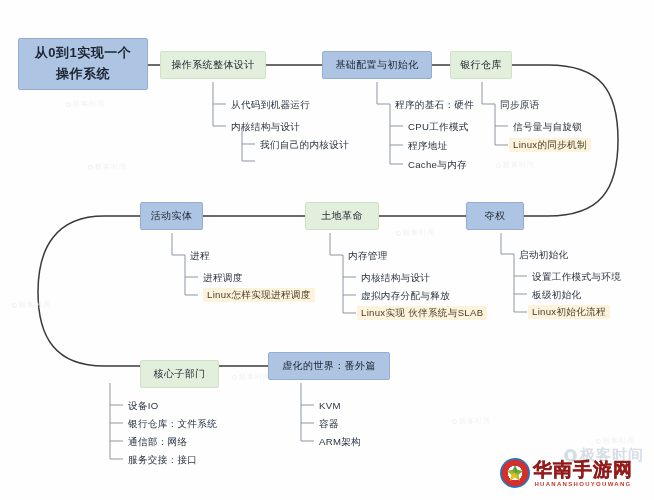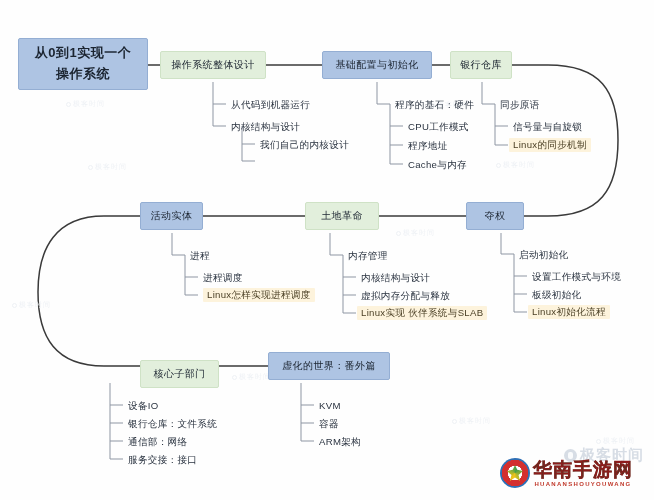--- a/index.html
+++ b/index.html
@@ -90,21 +90,21 @@
     position:relative; flex:none; margin-right:3px;
   }
   #logo-mark .fig {
     position:absolute; left:50%; top:50%; transform:translate(-50%,-50%);
     width:16px; height:16px;
     background: conic-gradient(from 200deg, #f5c518, #3f9d4a, #f5c518);
     clip-path: polygon(50% 0%, 64% 30%, 100% 38%, 72% 62%, 82% 100%, 50% 78%, 18% 100%, 28% 62%, 0% 38%, 36% 30%);
   }
   #logo-text { display:flex; flex-direction:column; line-height:1; }
   #logo-cn {
-    font-size:19px; font-weight:800; color:#14532d;
+    font-size:19px; font-weight:800; color:#b91c1c;
     letter-spacing:1px; white-space:nowrap;
     -webkit-text-stroke:.4px #8e1b1b;
   }
   #logo-en {
     font-size:6px; font-weight:700; color:#c0392b;
     letter-spacing:1.3px; white-space:nowrap; margin-top:2px; text-align:center;
   }
 </style>
 </head>
 <body>

